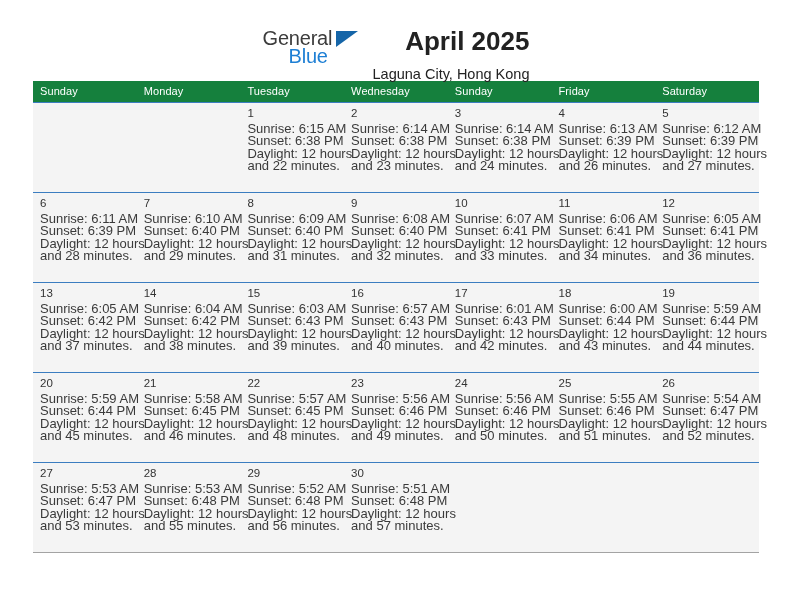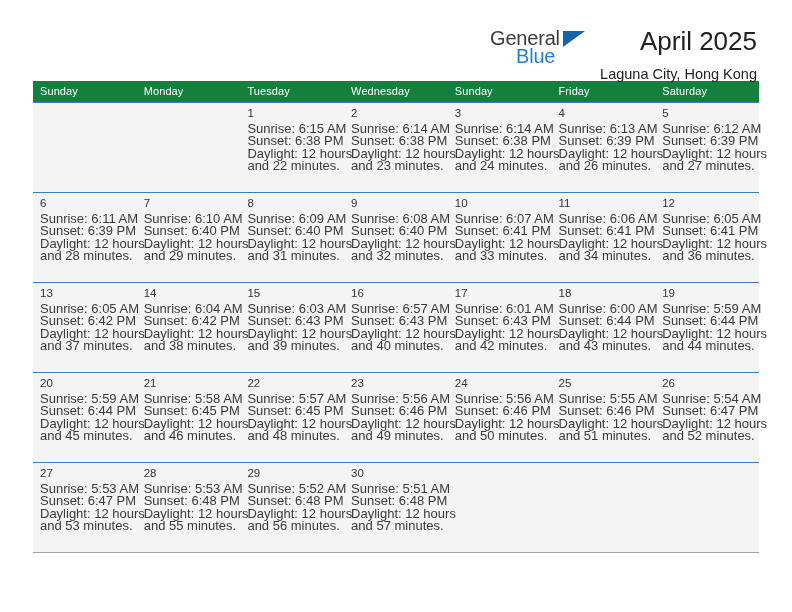--- a/index.html
+++ b/index.html
@@ -19,21 +19,21 @@
     width: 792px;
     height: 612px;
     box-sizing: border-box;
     padding: 0 33px;
   }
 
   
   .header {
     display: flex;
     align-items: flex-start;
-    justify-content: flex-end;
+    justify-content: center;
     padding-top: 28px;
     height: 72px;
     box-sizing: border-box;
   }
   .logo {
     position: relative;
     width: 110px;
     line-height: 1;
     padding-left: 2px;
   }
@@ -61,21 +61,21 @@
     border-bottom: 16px solid transparent;
   }
   .title-block {
     text-align: right;
     padding-right: 2px;
   }
   .cal-title {
     font-size: 26px;
     color: #222222;
     line-height: 1.05;
-    font-weight: normal;
+    font-weight: bold;
     margin: 0;
   }
   .cal-location {
     font-size: 14.5px;
     color: #222222;
     margin-top: 11px;
   }
 
   
   .calendar {

